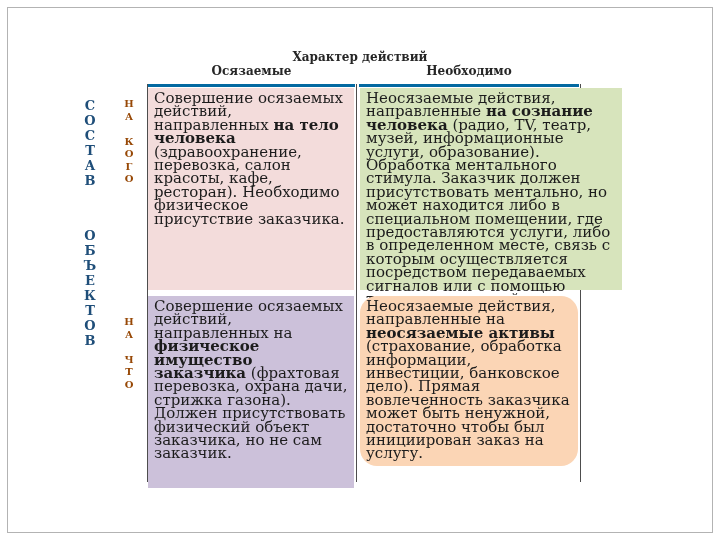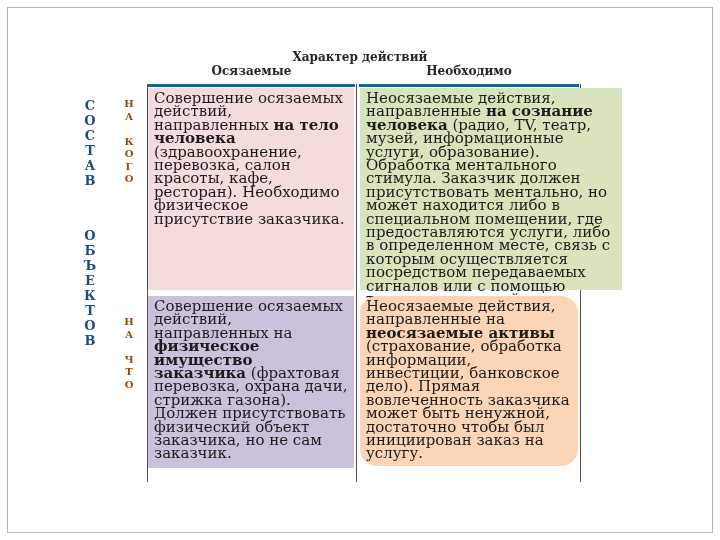--- a/index.html
+++ b/index.html
@@ -38,21 +38,21 @@
   }
   .rowlabel.nakogo{left:121px;top:98px;}
   .rowlabel.nachto{left:121px;top:316px;}
   .cell{
     position:absolute;box-sizing:border-box;padding:4px 6px;
     font-size:15px;line-height:13.4px;color:#1c1c1c;text-align:left;
   }
   .cell b{font-weight:bold;}
   .cell.tl{left:148px;top:88px;width:206px;height:202px;background:#f3dcdb;}
   .cell.tr{left:360px;top:88px;width:262px;height:202px;background:#d7e4bc;}
-  .cell.bl{left:148px;top:296px;width:206px;height:172px;background:#ccc1da;}
+  .cell.bl{left:148px;top:296px;width:206px;height:192px;background:#ccc1da;}
   .cell.br{left:360px;top:296px;width:218px;height:170px;background:#fbd5b5;border-radius:17px;}
 </style>
 </head>
 <body>
 
 <div class="slide">
   <div class="frame"></div>
 
   <div class="title">Характер действий</div>
 

